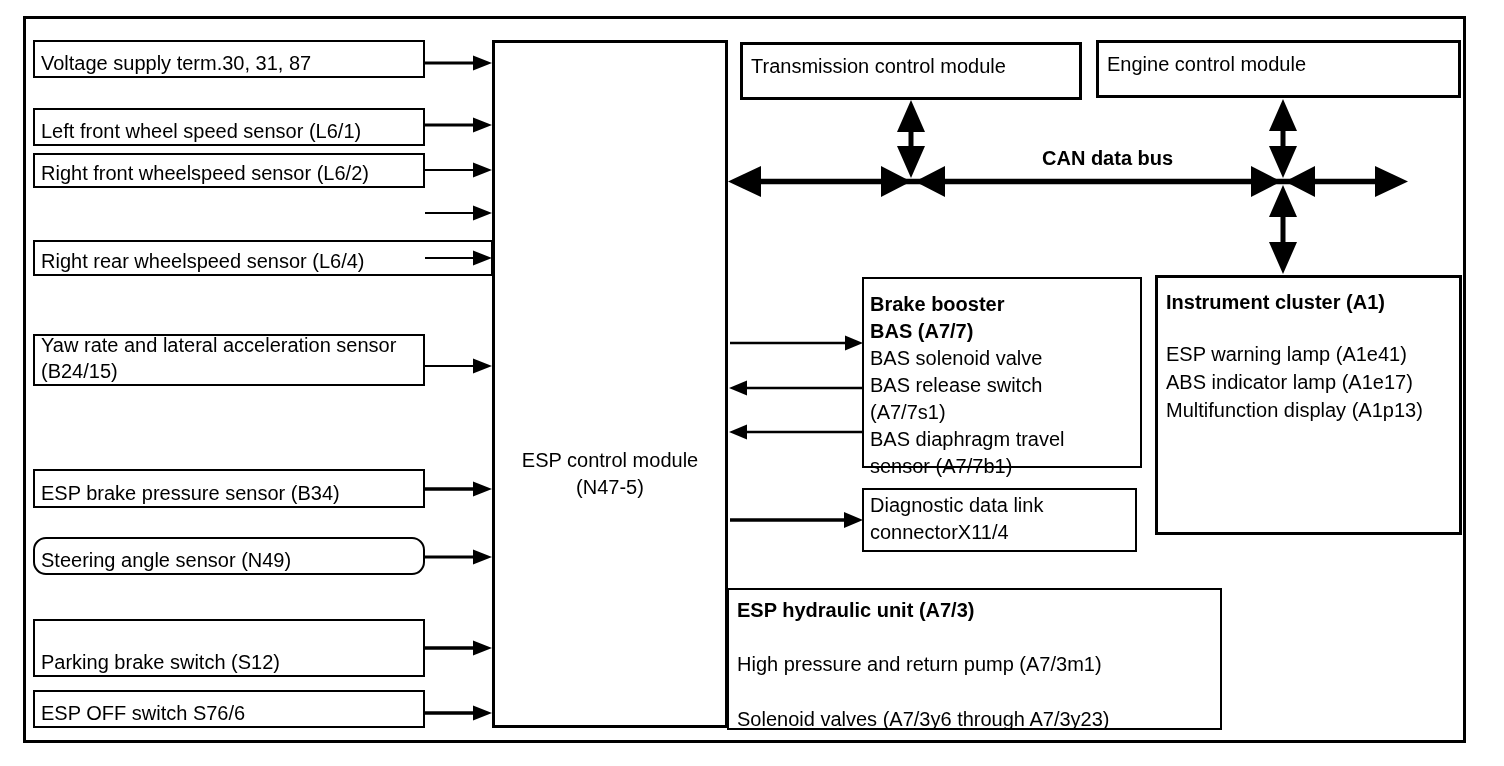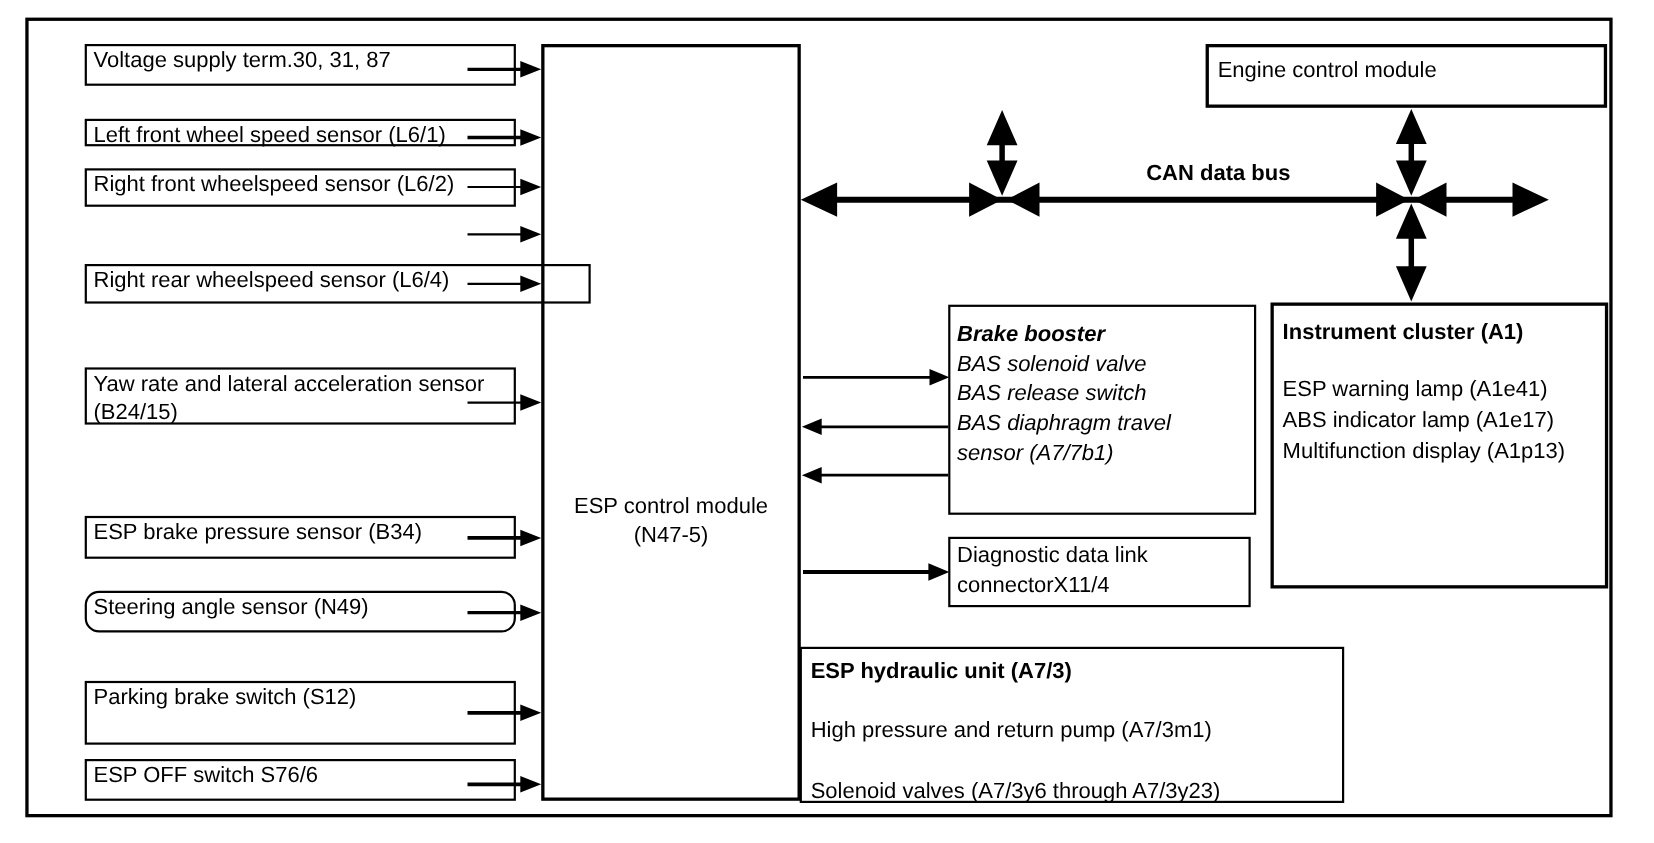--- a/index.html
+++ b/index.html
@@ -6,38 +6,38 @@
   .stage {
     position:relative; width:1504px; height:766px; background:#ffffff;
     font-family:"Liberation Sans","DejaVu Sans",sans-serif; color:#000000;
     overflow:hidden;
   }
   .box {
     position:absolute; box-sizing:border-box; background:transparent;
     border:2px solid #000000; font-size:20px; line-height:26px;
   }
   .b3 { border-width:3px; }
-  .vcenter { display:flex; align-items:flex-start; padding-left:6px; padding-right:4px;margin-left:44px; }
+  .vcenter { display:flex; align-items:flex-end; padding-left:6px; padding-right:4px; }
   .bold { font-weight:bold; }
   .lines { position:absolute; left:8px; top:10px; right:0; line-height:27px; white-space:nowrap; }
   .arrows { position:absolute; left:0; top:0; }
   .label { position:absolute; font-size:20px; white-space:nowrap; }
   .esp-label { left:0; right:0; text-align:center; line-height:27px; font-weight:normal; }
 </style>
 </head>
 <body>
 
 <div class="stage">
 
   <div class="box b3" style="left:23px; top:16px; width:1443px; height:727px;"></div>
 
   <div class="box vcenter" style="left:33px; top:40px; width:392px; height:38px;">
     <span>Voltage supply term.30, 31, 87</span>
   </div>
-  <div class="box vcenter" style="left:33px; top:108px; width:392px; height:25px;">
+  <div class="box vcenter" style="left:33px; top:108px; width:392px; height:38px;">
     <span>Left front wheel speed sensor (L6/1)</span>
   </div>
   <div class="box vcenter" style="left:33px; top:153px; width:392px; height:35px;">
     <span>Right front wheelspeed sensor (L6/2)</span>
   </div>
   <div class="box vcenter" style="left:33px; top:240px; width:460px; height:36px;">
     <span>Right rear wheelspeed sensor (L6/4)</span>
   </div>
   <div class="box vcenter" style="left:33px; top:334px; width:392px; height:52px;">
     <span>Yaw rate and lateral acceleration sensor (B24/15)</span>
@@ -55,38 +55,43 @@
     <span>ESP OFF switch S76/6</span>
   </div>
 
   <div class="box b3" style="left:492px; top:40px; width:236px; height:688px;">
     <div class="label esp-label" style="top:404px;">
       <div>ESP control module</div>
       <div>(N47-5)</div>
     </div>
   </div>
 
+  <div class="box b3" style="left:740px; top:42px; width:342px; height:58px;">
+    <div class="label" style="left:8px; top:8px;">Transmission control module</div>
+  </div>
   <div class="box b3" style="left:1096px; top:40px; width:365px; height:58px;">
     <div class="label" style="left:8px; top:8px;">Engine control module</div>
   </div>
 
   <div class="label bold" style="left:1042px; top:147px;">CAN data bus</div>
 
   <div class="box" style="left:862px; top:488px; width:275px; height:64px;">
     <div class="lines" style="left:6px; top:2px;">
       <div>Diagnostic data link</div>
       <div>connectorX11/4</div>
     </div>
   </div>
 
   <div class="box" style="left:862px; top:277px; width:280px; height:191px;">
-    <div class="lines" style="left:6px; top:12px;font-style:italic;">
+    <div class="lines" style="left:6px; top:12px;">
       <div class="bold">Brake booster</div>
+      <div class="bold">BAS (A7/7)</div>
       <div>BAS solenoid valve</div>
       <div>BAS release switch</div>
+      <div>(A7/7s1)</div>
       <div>BAS diaphragm travel</div>
       <div>sensor (A7/7b1)</div>
     </div>
   </div>
 
   <div class="box b3" style="left:1155px; top:275px; width:307px; height:260px;">
     <div class="lines" style="left:8px; top:10px; line-height:28px;">
       <div class="bold">Instrument cluster (A1)</div>
       <div style="height:24px;"></div>
       <div>ESP warning lamp (A1e41)</div>

